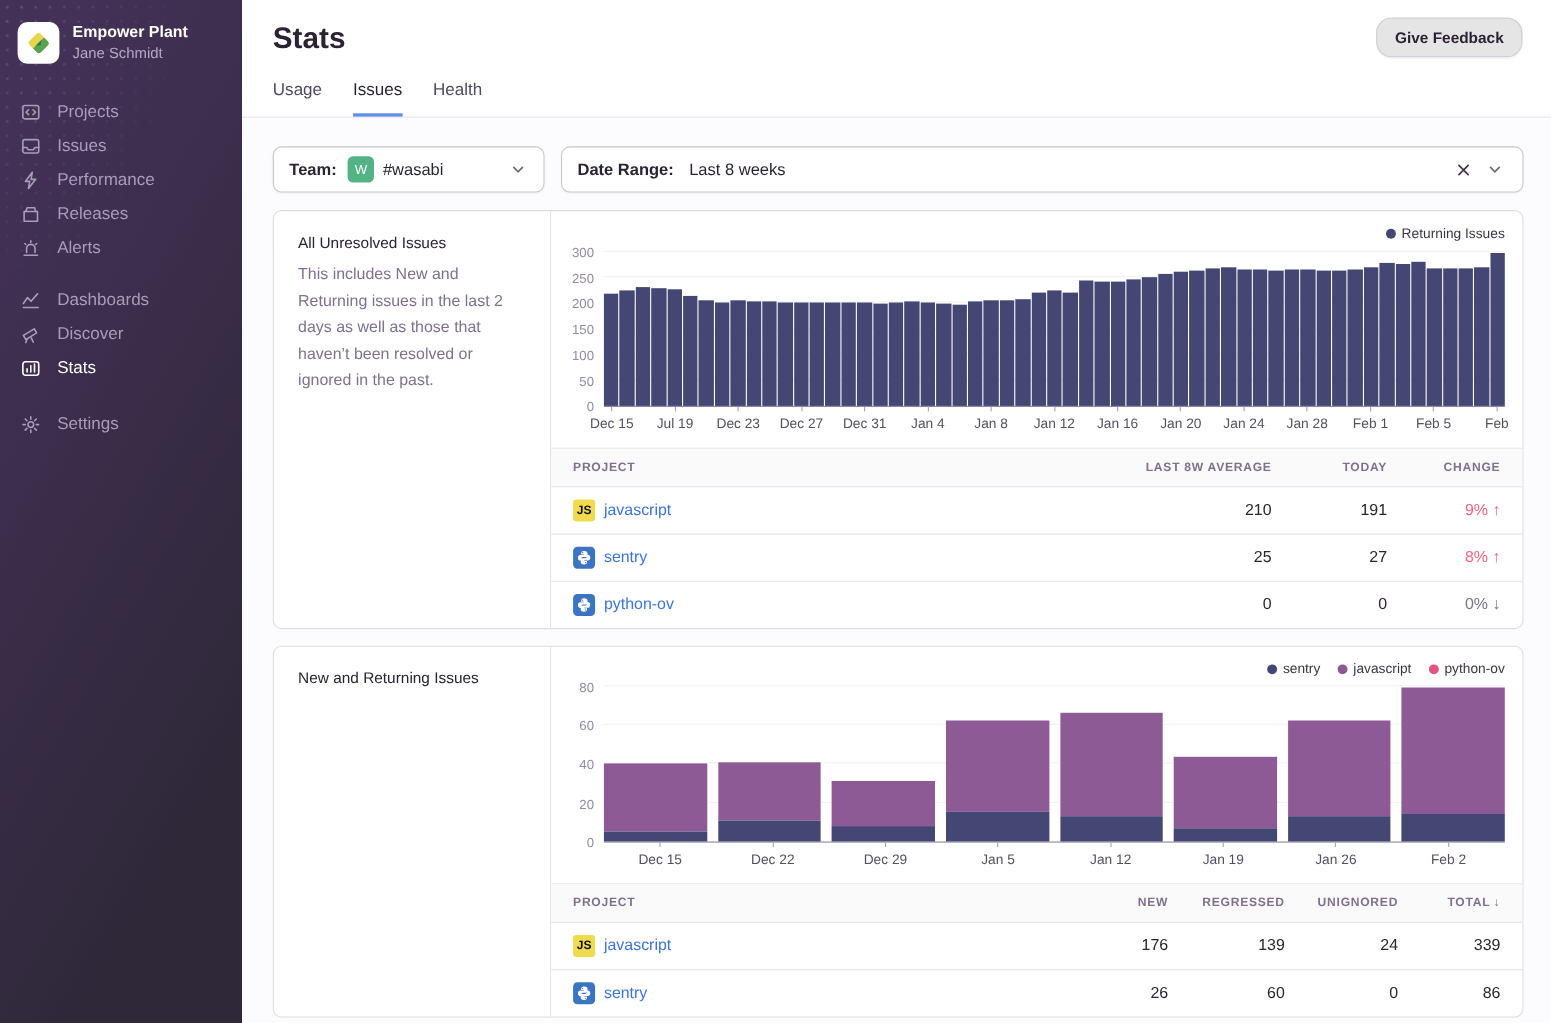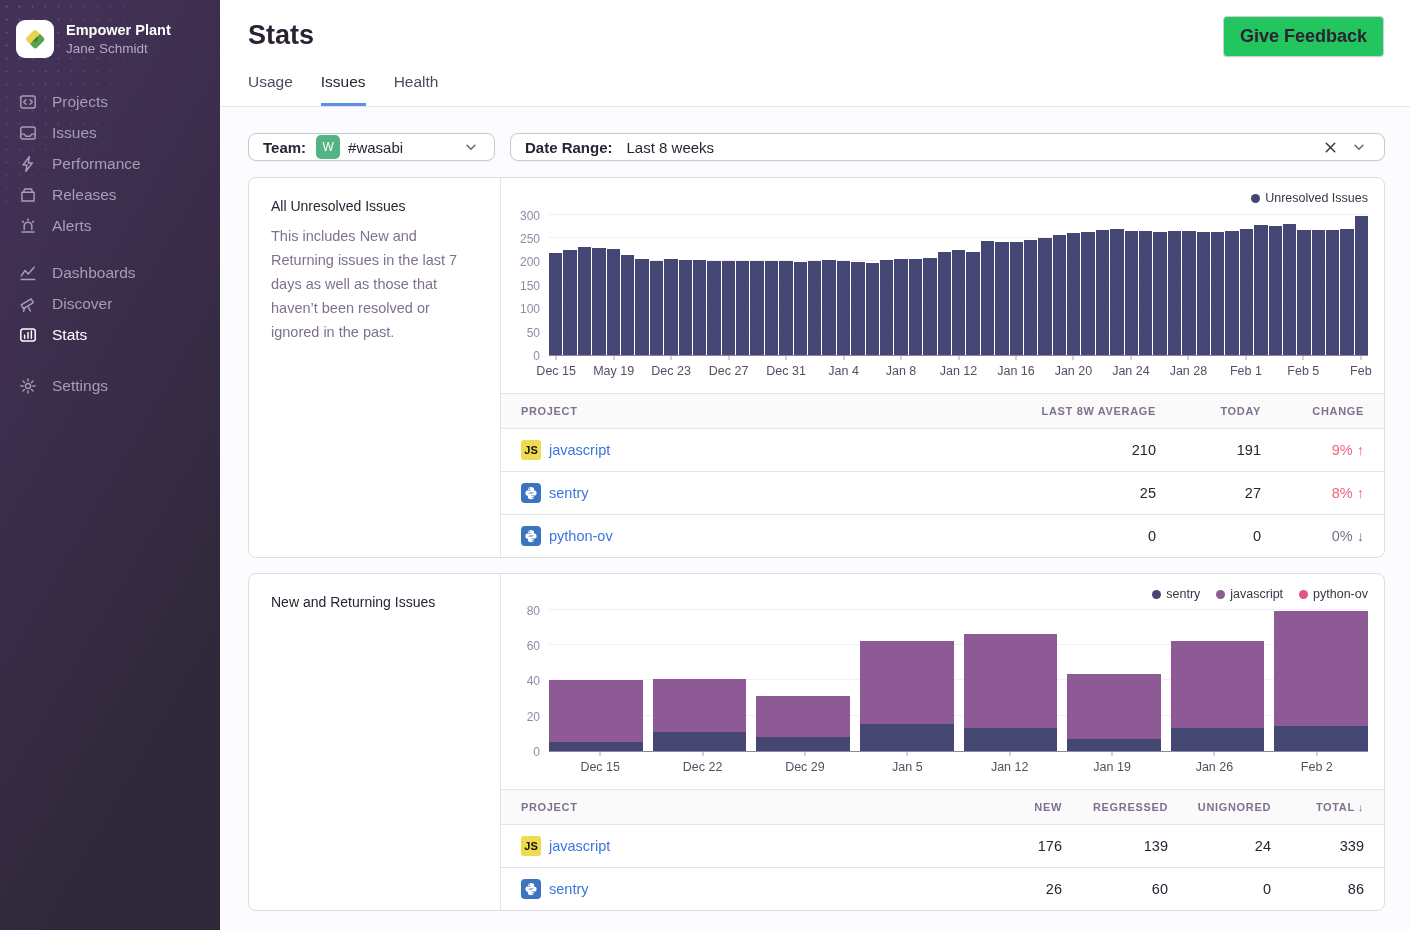--- a/index.html
+++ b/index.html
@@ -21,31 +21,31 @@
   .nav-item.active{color:#fff;}
   .nav-item .nicon{width:19px;height:19px;display:flex;align-items:center;justify-content:center;flex:none;}
   .nav-item svg{width:18px;height:18px;stroke:currentColor;fill:none;stroke-width:1.3;stroke-linecap:round;stroke-linejoin:round;}
   .nav-gap2{margin-top:16px;}
   .nav-gap3{margin-top:20px;}
 
   
   .main{flex:1;display:flex;flex-direction:column;background:#fff;min-width:0;}
   .page-head{position:relative;padding:20px 26px 0 28px;border-bottom:1px solid #e6e2ec;background:#fff;}
   .page-title{margin:0;font-size:27px;font-weight:700;color:#2b2233;}
-  .feedback-btn{position:absolute;top:16px;right:26px;background:#22c55e;border:1px solid #d2cdd9;border-radius:4px;
-    padding:9px 16px;font-family:inherit;font-size:18px;font-weight:700;color:#2b2233;cursor:pointer;box-shadow:0 1px 1px rgba(43,34,51,.05);}
+  .feedback-btn{position:absolute;top:16px;right:26px;background:#e5e5e5;border:1px solid #d2cdd9;border-radius:14px;
+    padding:9px 16px;font-family:inherit;font-size:14px;font-weight:700;color:#2b2233;cursor:pointer;box-shadow:0 1px 1px rgba(43,34,51,.05);}
   .tabs{display:flex;gap:28px;margin-top:22px;}
   .tab{font-size:15.5px;color:#514a5f;padding-bottom:12px;cursor:pointer;border-bottom:3px solid transparent;}
   .tab.active{color:#2b2233;border-bottom-color:#5d8fe8;}
 
   .content{flex:1;background:#fcfbfd;padding:26px 25px 0 28px;overflow:hidden;box-sizing:border-box;}
 
   
   .filter-row{display:flex;gap:15px;margin-bottom:16px;}
-  .filter{background:#fff;border:1px solid #ccc6d4;border-radius:8px;height:28px;display:flex;align-items:center;
+  .filter{background:#fff;border:1px solid #ccc6d4;border-radius:8px;height:42px;display:flex;align-items:center;
     padding:0 14px;font-size:15px;box-sizing:border-box;box-shadow:0 1px 2px rgba(43,34,51,.04);cursor:pointer;}
   .team-filter{width:247px;}
   .date-filter{flex:1;padding-right:16px;}
   .f-label{font-weight:700;color:#2b2233;margin-right:10px;white-space:nowrap;}
   .f-value{color:#2b2233;white-space:nowrap;}
   .team-avatar{width:24px;height:24px;border-radius:5px;color:#fff;font-size:12px;display:flex;align-items:center;justify-content:center;margin-right:8px;flex:none;}
   .push{margin-left:auto;}
   .icon-btn{display:flex;align-items:center;justify-content:center;padding:2px;cursor:pointer;}
   .date-filter .f-label{margin-right:14px;}
 
@@ -234,28 +234,28 @@
             <svg width="14" height="14" viewBox="0 0 16 16" fill="none" stroke="#6f6782" stroke-width="1.8" stroke-linecap="round">
                 <path d="M3.5 6l4.5 4.5L12.5 6"></path>
               </svg>
           </span>
         </div>
       </div>
 
       <section class="panel">
         <div class="panel-desc">
           <h2>All Unresolved Issues</h2>
-          <p>This includes New and Returning issues in the last 7 days as well as those that haven’t been resolved or ignored in the past.</p>
+          <p>This includes New and Returning issues in the last 2 days as well as those that haven’t been resolved or ignored in the past.</p>
         </div>
         <div class="panel-body">
           <div class="chart-wrap" id="chart1">
               <div class="legend">
                 <span class="legend-item">
                   <span class="legend-dot" style="background: rgb(68, 70, 116);"></span>
-                  <span>Unresolved Issues</span>
+                  <span>Returning Issues</span>
                 </span>
               </div>
               <div class="plot-row">
                 <div class="ygutter">
                   <div class="ylabel" style="bottom: -7px;">0</div>
                   <div class="ylabel" style="bottom: 16.3871px;">50</div>
                   <div class="ylabel" style="bottom: 39.7742px;">100</div>
                   <div class="ylabel" style="bottom: 63.1613px;">150</div>
                   <div class="ylabel" style="bottom: 86.5484px;">200</div>
                   <div class="ylabel" style="bottom: 109.935px;">250</div>
@@ -326,21 +326,21 @@
                     <div class="bar" style="height: 125px; background: rgb(68, 70, 116);"></div>
                     <div class="bar" style="height: 126px; background: rgb(68, 70, 116);"></div>
                     <div class="bar" style="height: 139px; background: rgb(68, 70, 116);"></div>
                   </div>
                 </div>
               </div>
               <div class="xlabels" style="margin-left: 36px;">
                 <span class="xtick" style="left: 0.877193%;"></span>
                 <span class="xlabel" style="left: 0.877193%;">Dec 15</span>
                 <span class="xtick" style="left: 7.89474%;"></span>
-                <span class="xlabel" style="left: 7.89474%;">May 19</span>
+                <span class="xlabel" style="left: 7.89474%;">Jul 19</span>
                 <span class="xtick" style="left: 14.9123%;"></span>
                 <span class="xlabel" style="left: 14.9123%;">Dec 23</span>
                 <span class="xtick" style="left: 21.9298%;"></span>
                 <span class="xlabel" style="left: 21.9298%;">Dec 27</span>
                 <span class="xtick" style="left: 28.9474%;"></span>
                 <span class="xlabel" style="left: 28.9474%;">Dec 31</span>
                 <span class="xtick" style="left: 35.9649%;"></span>
                 <span class="xlabel" style="left: 35.9649%;">Jan 4</span>
                 <span class="xtick" style="left: 42.9825%;"></span>
                 <span class="xlabel" style="left: 42.9825%;">Jan 8</span>

